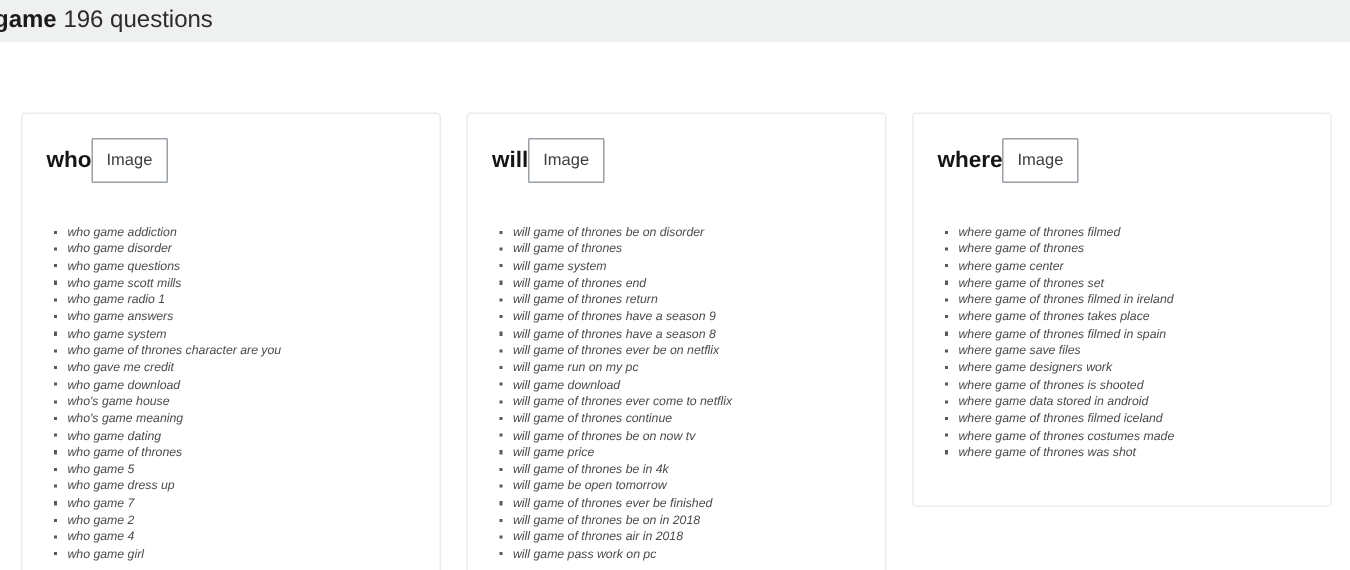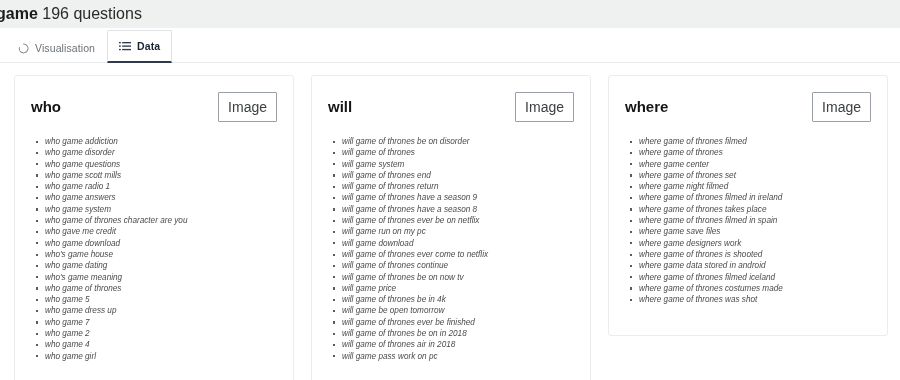--- a/index.html
+++ b/index.html
@@ -66,32 +66,32 @@
   .cards { display: flex; align-items: flex-start; gap: 17px; }
   .card {
     width: 280px;
     background: #ffffff;
     border: 1px solid #ececec;
     border-radius: 3px;
     padding: 16px 16px 30px 16px;
     position: relative;
   }
   .card-head {
-    display: flex; align-items: flex-start; justify-content: space-between;
-    margin-bottom: 14px; min-height: 30px;
+    display: flex; align-items: flex-start; justify-content: flex-start;
+    margin-bottom: 27px; min-height: 30px;
   }
   .card-title {
     font-size: 15px; font-weight: bold; color: #151515;
     line-height: 18px; padding-top: 6px;
   }
   .image-btn {
     border: 1px solid #9aa0a6;
     background: #ffffff;
     color: #3c4043;
-    font-size: 14px;
+    font-size: 11px;
     line-height: 10px;
     padding: 9px 9px;
     min-width: 34px;
     text-align: center;
     cursor: pointer;
     border-radius: 1px;
     font-family: "Liberation Sans", "DejaVu Sans", sans-serif;
   }
   ul.qlist {
     list-style: none;
@@ -117,47 +117,20 @@
 
 <div id="app">
 
   <div class="header-bar">
     <div class="header-title">
       <span class="kw">game</span>
       <span class="count">196 questions</span>
     </div>
   </div>
 
-  <div class="tab-bar">
-
-    <div class="tab">
-      <span class="icon">
-        <svg width="11" height="11" viewBox="0 0 16 16" aria-hidden="true">
-          <path d="M8 1.6 A6.4 6.4 0 1 1 3.2 12.1" fill="none" stroke="#8a9099" stroke-width="1.5" stroke-linecap="round"></path>
-          <path d="M2.4 10.6 A6.4 6.4 0 0 1 2.0 6.4" fill="none" stroke="#8a9099" stroke-width="1.5" stroke-linecap="round"></path>
-        </svg>
-      </span>
-      <span class="tlabel">Visualisation</span>
-    </div>
-
-    <div class="tab active">
-      <span class="icon">
-        <svg width="12" height="11" viewBox="0 0 16 14" aria-hidden="true">
-          <rect x="0" y="1" width="2.4" height="1.8" fill="#2f3b4c"></rect>
-          <rect x="0" y="5.6" width="2.4" height="1.8" fill="#2f3b4c"></rect>
-          <rect x="0" y="10.2" width="2.4" height="1.8" fill="#2f3b4c"></rect>
-          <rect x="4.2" y="1" width="11.8" height="1.8" fill="#2f3b4c"></rect>
-          <rect x="4.2" y="5.6" width="11.8" height="1.8" fill="#2f3b4c"></rect>
-          <rect x="4.2" y="10.2" width="11.8" height="1.8" fill="#2f3b4c"></rect>
-        </svg>
-      </span>
-      <span class="tlabel">Data</span>
-    </div>
-
-  </div>
 
   <div class="grid">
     <div class="cards">
 
       <div class="card">
         <div class="card-head">
           <div class="card-title">who</div>
           <button class="image-btn">Image</button>
         </div>
         <ul class="qlist">
@@ -165,22 +138,22 @@
           <li>who game disorder</li>
           <li>who game questions</li>
           <li>who game scott mills</li>
           <li>who game radio 1</li>
           <li>who game answers</li>
           <li>who game system</li>
           <li>who game of thrones character are you</li>
           <li>who gave me credit</li>
           <li>who game download</li>
           <li>who's game house</li>
+          <li>who's game meaning</li>
           <li>who game dating</li>
-          <li>who's game meaning</li>
           <li>who game of thrones</li>
           <li>who game 5</li>
           <li>who game dress up</li>
           <li>who game 7</li>
           <li>who game 2</li>
           <li>who game 4</li>
           <li>who game girl</li>
         </ul>
       </div>
 
@@ -216,21 +189,20 @@
       <div class="card">
         <div class="card-head">
           <div class="card-title">where</div>
           <button class="image-btn">Image</button>
         </div>
         <ul class="qlist">
           <li>where game of thrones filmed</li>
           <li>where game of thrones</li>
           <li>where game center</li>
           <li>where game of thrones set</li>
-          <li>where game night filmed</li>
           <li>where game of thrones filmed in ireland</li>
           <li>where game of thrones takes place</li>
           <li>where game of thrones filmed in spain</li>
           <li>where game save files</li>
           <li>where game designers work</li>
           <li>where game of thrones is shooted</li>
           <li>where game data stored in android</li>
           <li>where game of thrones filmed iceland</li>
           <li>where game of thrones costumes made</li>
           <li>where game of thrones was shot</li>

